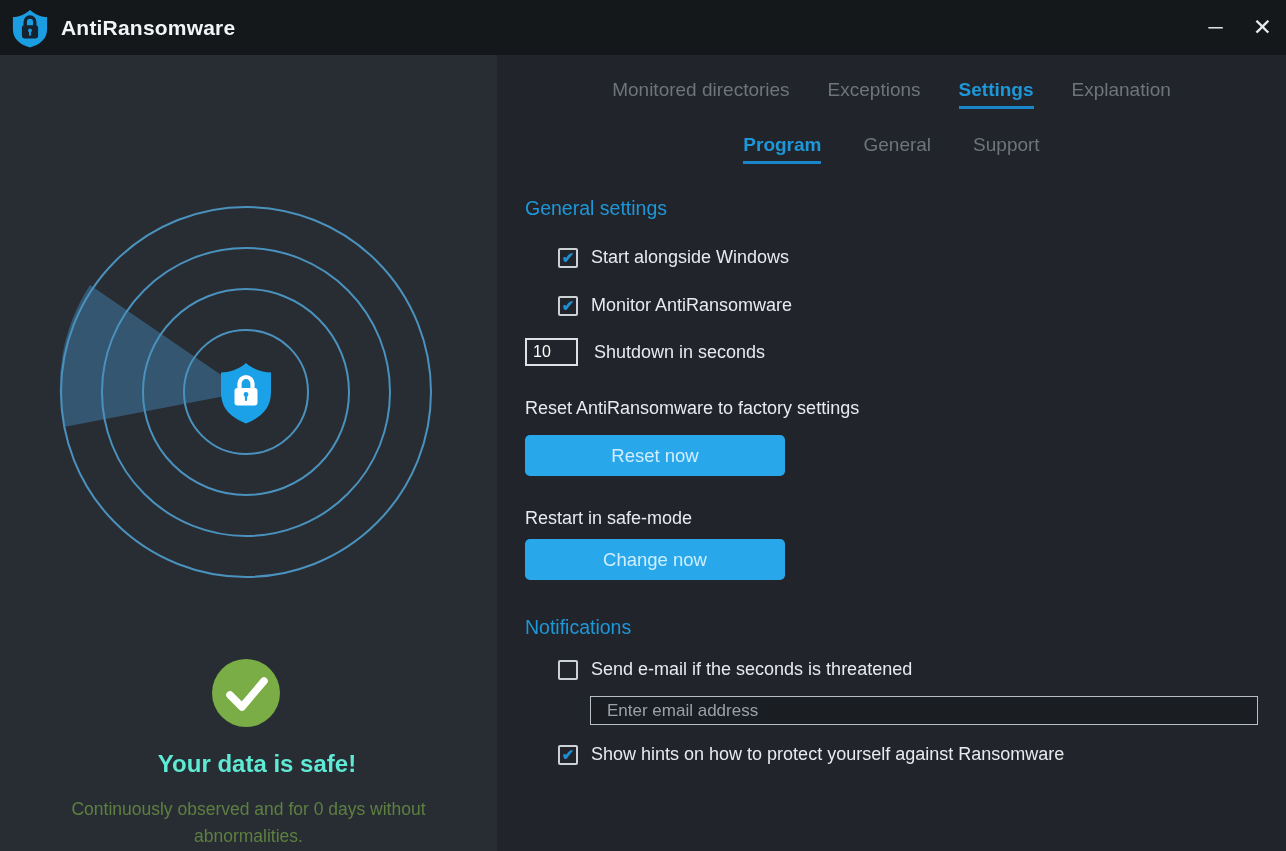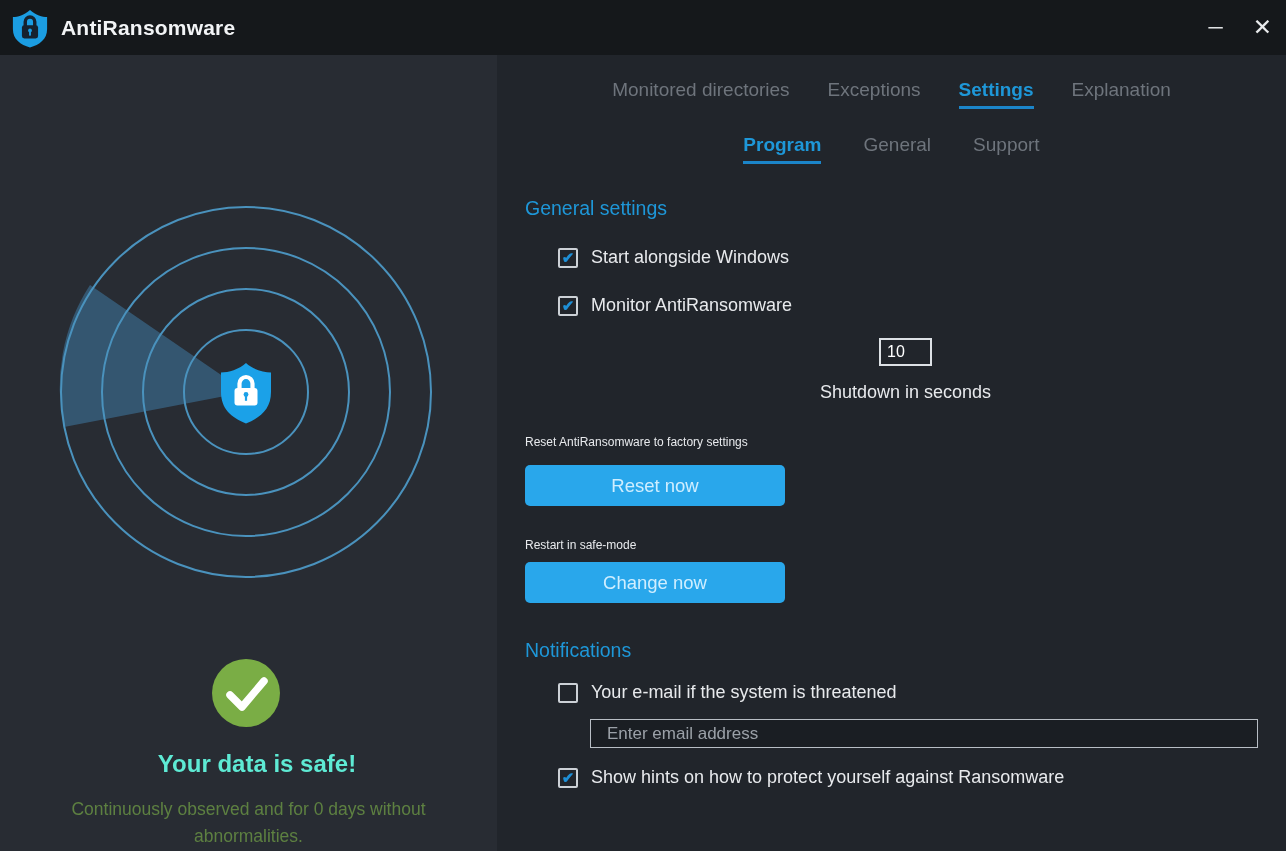--- a/index.html
+++ b/index.html
@@ -37,24 +37,24 @@
          cursor:pointer; white-space:nowrap; }
   .tab.active { color:#1e97d8; font-weight:700; border-bottom-color:#1b85c9; }
 
   .content { padding-left:28px; }
   .section-heading { color:#1e97d8; font-size:19.5px; margin-top:33px; }
   .check-row { display:flex; align-items:center; gap:13px; margin-left:33px; margin-top:27px; cursor:pointer; }
   .checkbox { width:20px; height:20px; border:2px solid #ccd1d6; border-radius:2px; flex:0 0 auto;
               display:flex; align-items:center; justify-content:center;
               color:#1e8fd6; font-size:15px; font-weight:700; line-height:1; background:transparent; }
   .check-label { color:#e8eaed; font-size:18px; }
-  .shutdown-row { display:flex; align-items:center; gap:16px; margin-top:22px;flex-direction:column; }
+  .shutdown-row { display:flex; align-items:center; gap:16px; margin-top:22px; }
   .shutdown-input { width:53px; height:28px; background:transparent; border:2px solid #dde1e5;
                     color:#ffffff; font-size:16px; padding-left:6px; font-family:inherit; outline:none; }
-  .action-label { color:#e8eaed; font-size:12px; margin-top:32px; }
+  .action-label { color:#e8eaed; font-size:18px; margin-top:32px; }
   .action-button { margin-top:16px; width:260px; height:41px; background:#29a7eb; border:none;
                    border-radius:5px; color:#cfeeff; font-size:18.5px; font-family:inherit;
                    display:flex; align-items:center; justify-content:center; cursor:pointer; }
   .action-button.second { margin-top:10px; }
   .email-input { display:block; margin-left:65px; margin-top:16px; width:668px; height:29px;
                  background:rgba(13,16,20,0.35); border:1px solid #b8bec5; color:#e8eaed;
                  font-size:17px; padding-left:16px; font-family:inherit; outline:none; }
   .email-input::placeholder { color:#9ba1a8; }
   .mt-notif { margin-top:36px; }
   .mt-send { margin-top:20px; }
@@ -156,21 +156,21 @@
       <button class="action-button second">
         <span>Change now</span>
       </button>
 
       <div class="section-heading mt-notif">Notifications</div>
 
       <div class="check-row mt-send" style="margin-top:20px;">
         <span class="checkbox">
           <span></span>
         </span>
-        <span class="check-label">Your e-mail if the system is threatened</span>
+        <span class="check-label">Send e-mail if the seconds is threatened</span>
       </div>
 
       <input class="email-input" type="text" placeholder="Enter email address" style="">
 
       <div class="check-row mt-hints" style="margin-top:19px;">
         <span class="checkbox">
           <span>✔</span>
         </span>
         <span class="check-label">Show hints on how to protect yourself against Ransomware</span>
       </div>

